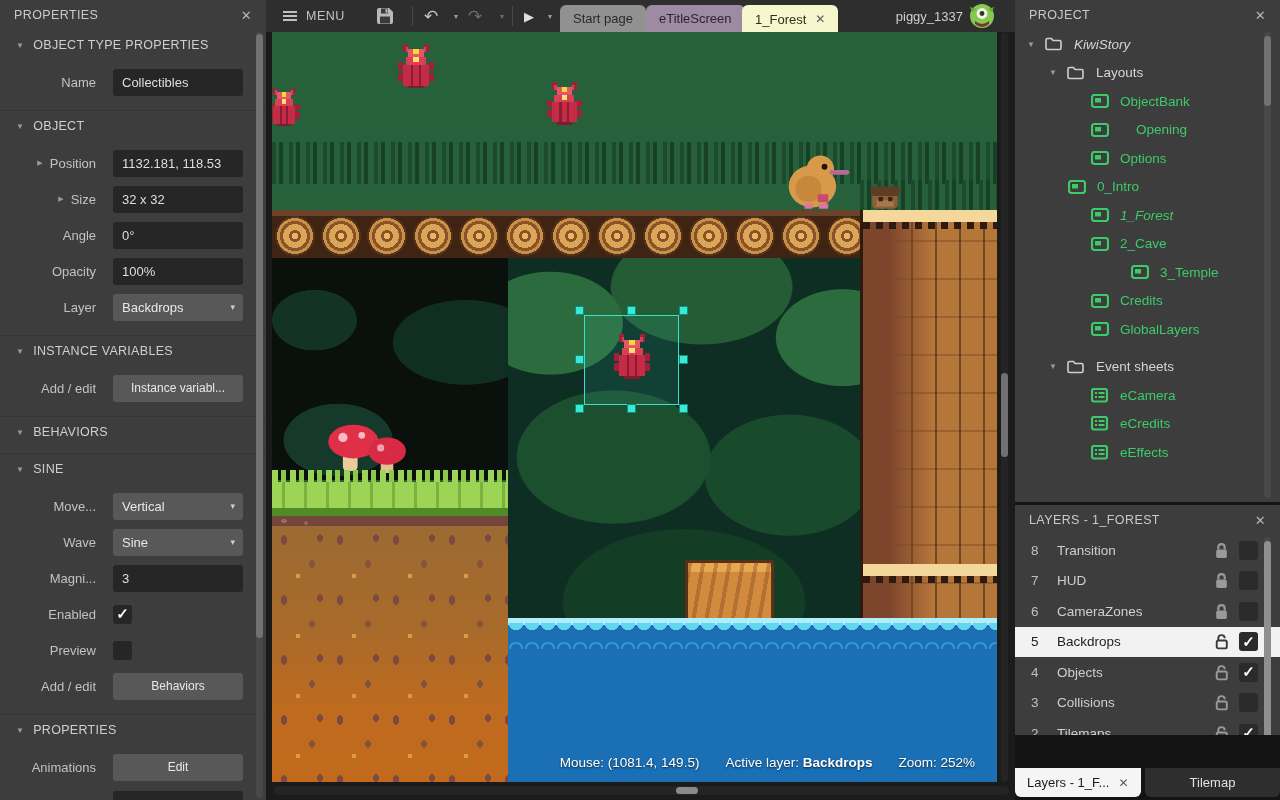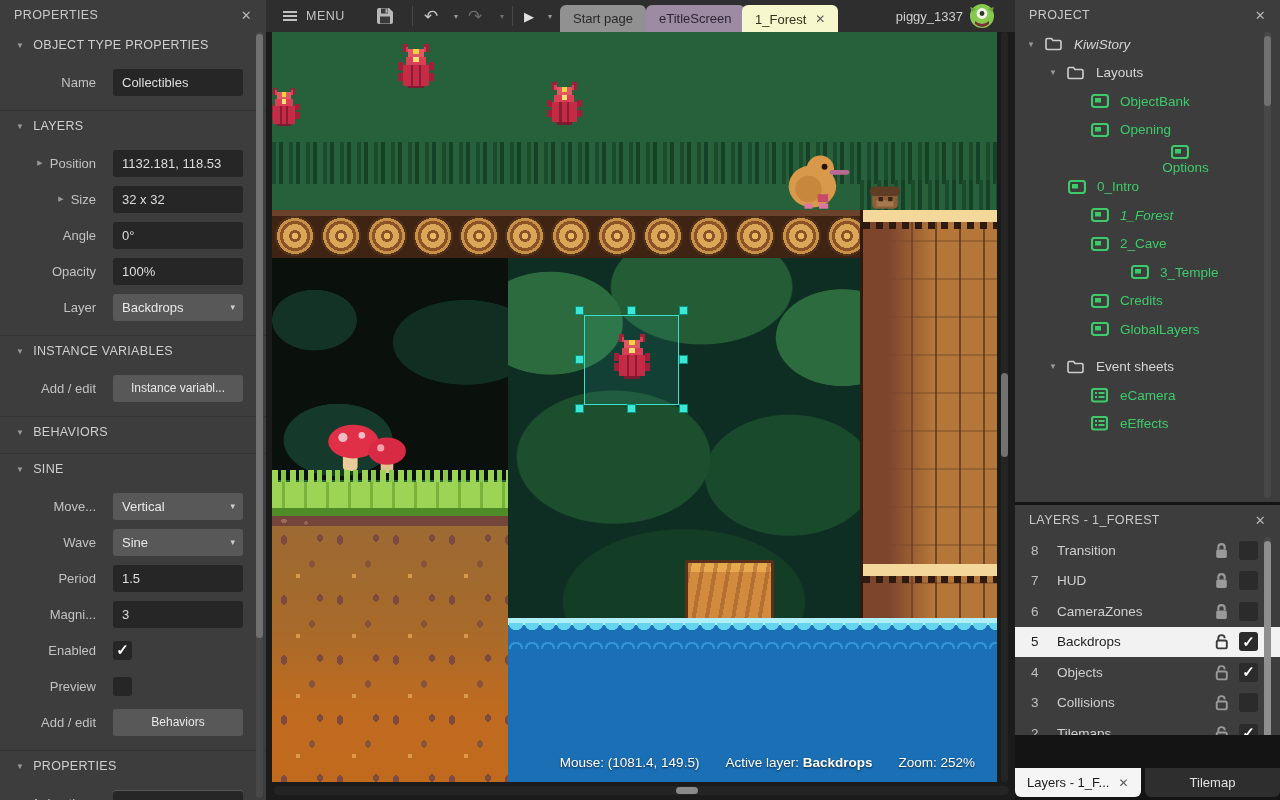--- a/index.html
+++ b/index.html
@@ -247,21 +247,21 @@
         <div class="prow">
       <div class="prow-label">
             <span>Name</span>
           </div>
           <div class="pcontrol pinput">Collectibles</div>
         </div>
       </div>
       <div class="psection">
         <div class="psection-head">
     <span class="tri">▼</span>
-    <span>LAYERS</span>
+    <span>OBJECT</span>
         </div>
         <div class="prow">
       <div class="prow-label">
             <span class="tri">▶</span>
             <span>Position</span>
           </div>
           <div class="pcontrol pinput">1132.181, 118.53</div>
         </div>
         <div class="prow">
       <div class="prow-label">
@@ -319,26 +319,20 @@
           </div>
           <div class="pcontrol pselect">Vertical
         <span class="caret">▾</span></div>
         </div>
         <div class="prow">
       <div class="prow-label">
             <span>Wave</span>
           </div>
           <div class="pcontrol pselect">Sine
         <span class="caret">▾</span></div>
-        </div>
-        <div class="prow">
-      <div class="prow-label">
-            <span>Period</span>
-          </div>
-          <div class="pcontrol pinput">1.5</div>
         </div>
         <div class="prow">
       <div class="prow-label">
             <span>Magni...</span>
           </div>
           <div class="pcontrol pinput">3</div>
         </div>
         <div class="prow">
       <div class="prow-label">
             <span>Enabled</span>
@@ -543,29 +537,29 @@
         <span class="tree-label">Layouts</span>
       </div>
       <div class="tree-row" style="padding-left: 76px;">
         <span class="tree-icon">
           <svg width="18" height="14" viewBox="0 0 18 14">
             <use href="#layout-ic"></use>
           </svg>
         </span>
         <span class="tree-label green">ObjectBank</span>
       </div>
-      <div class="tree-row" style="padding-left: 76px;">
+      <div class="tree-row" style="padding-left: 76px; gap: 16px;">
         <span class="tree-icon">
           <svg width="18" height="14" viewBox="0 0 18 14">
             <use href="#layout-ic"></use>
           </svg>
         </span>
         <span class="tree-label green">Opening</span>
       </div>
-      <div class="tree-row" style="padding-left: 76px; flex-direction: column;">
+      <div class="tree-row" style="padding-left: 76px;">
         <span class="tree-icon">
           <svg width="18" height="14" viewBox="0 0 18 14">
             <use href="#layout-ic"></use>
           </svg>
         </span>
         <span class="tree-label green">Options</span>
       </div>
       <div class="tree-row" style="padding-left: 53px;">
         <span class="tree-icon">
           <svg width="18" height="14" viewBox="0 0 18 14">
@@ -623,20 +617,28 @@
         </span>
         <span class="tree-label">Event sheets</span>
       </div>
       <div class="tree-row" style="padding-left: 76px;">
         <span class="tree-icon">
           <svg width="17" height="15" viewBox="0 0 17 15">
             <use href="#sheet-ic"></use>
           </svg>
         </span>
         <span class="tree-label green">eCamera</span>
+      </div>
+      <div class="tree-row" style="padding-left: 76px;">
+        <span class="tree-icon">
+          <svg width="17" height="15" viewBox="0 0 17 15">
+            <use href="#sheet-ic"></use>
+          </svg>
+        </span>
+        <span class="tree-label green">eCredits</span>
       </div>
       <div class="tree-row" style="padding-left: 76px;">
         <span class="tree-icon">
           <svg width="17" height="15" viewBox="0 0 17 15">
             <use href="#sheet-ic"></use>
           </svg>
         </span>
         <span class="tree-label green">eEffects</span>
       </div>
     </div>

